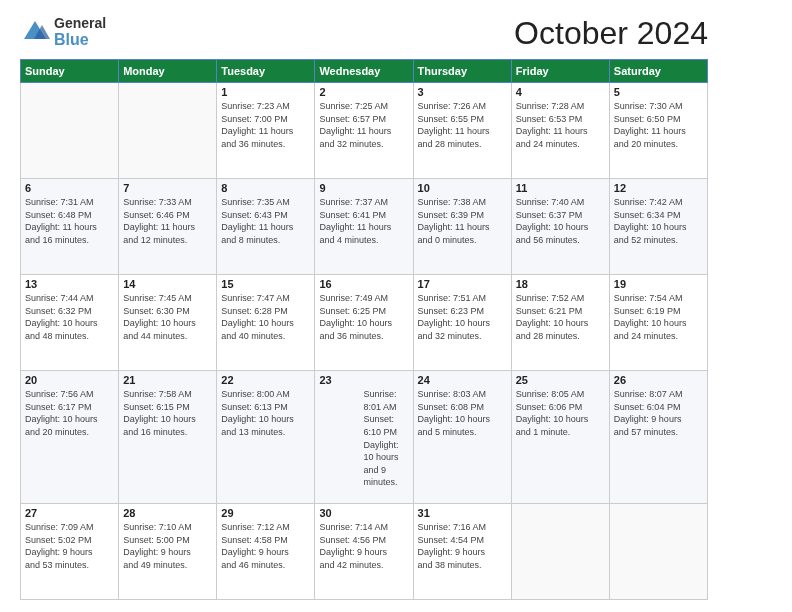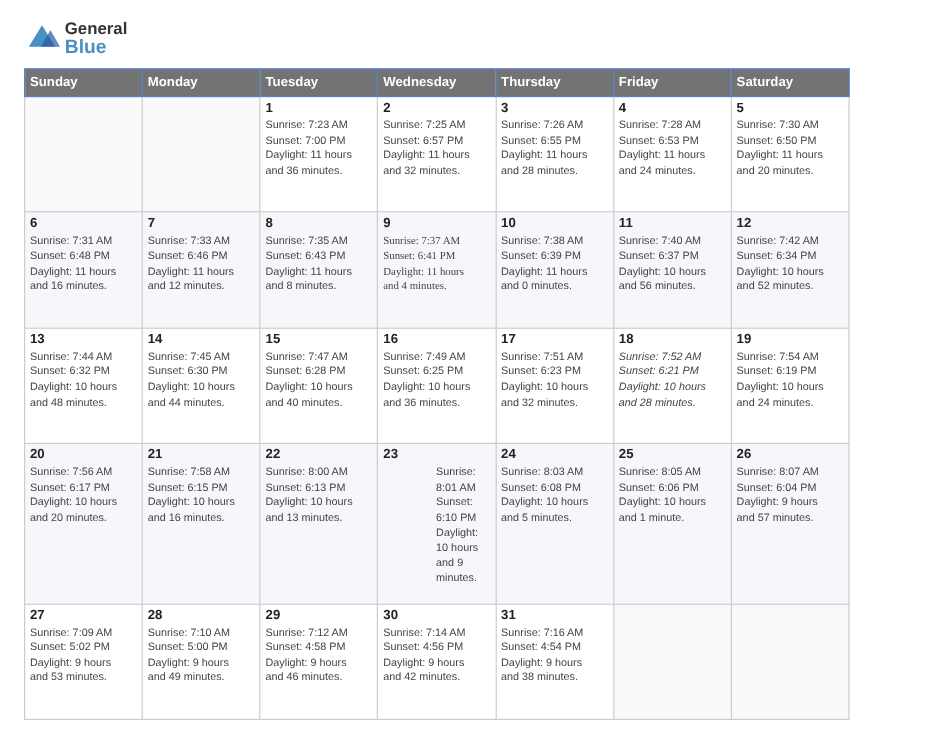--- a/index.html
+++ b/index.html
@@ -61,21 +61,21 @@
       color: #444;
     }
     .calendar {
       flex: 1;
       border: 1px solid #ccc;
       border-collapse: collapse;
       width: 100%;
       table-layout: fixed;
     }
     .calendar th {
-      background-color: #737373;
+      background-color: #15803d;
       color: white;
       font-size: 11px;
       font-weight: bold;
       padding: 5px 4px;
       text-align: left;
       border: 1px solid #5580cc;
     }
     .calendar td {
       border: 1px solid #ccc;
       vertical-align: top;
@@ -111,20 +111,21 @@
       <svg class="logo-icon" viewBox="0 0 30 30">
         <polygon points="15,4 26,22 4,22" fill="#4a90c4"></polygon>
         <polygon points="22,8 30,22 14,22" fill="#2a5a9f" opacity="0.7"></polygon>
       </svg>
       <div class="logo-text">
         <span class="logo-general">General</span>
         <span class="logo-blue">Blue</span>
       </div>
     </div>
     <div class="title-block">
+      <div class="title-month">October 2024</div>
     </div>
   </div>
 
   <table class="calendar">
     <thead>
       <tr>
         <th>Sunday</th>
         <th>Monday</th>
         <th>Tuesday</th>
         <th>Wednesday</th>
@@ -190,21 +191,21 @@
           </td>
           <td>
             <div class="day-num">8</div>
             <div class="day-info" style="white-space: pre-line;">Sunrise: 7:35 AM
 Sunset: 6:43 PM
 Daylight: 11 hours
 and 8 minutes.</div>
           </td>
           <td>
             <div class="day-num">9</div>
-            <div class="day-info" style="white-space: pre-line; font-family: Liberation Serif, serif;">Sunrise: 7:37 AM
+            <div class="day-info" style="white-space: pre-line;">Sunrise: 7:37 AM
 Sunset: 6:41 PM
 Daylight: 11 hours
 and 4 minutes.</div>
           </td>
           <td>
             <div class="day-num">10</div>
             <div class="day-info" style="white-space: pre-line;">Sunrise: 7:38 AM
 Sunset: 6:39 PM
 Daylight: 11 hours
 and 0 minutes.</div>
@@ -255,21 +256,21 @@
           </td>
           <td>
             <div class="day-num">17</div>
             <div class="day-info" style="white-space: pre-line;">Sunrise: 7:51 AM
 Sunset: 6:23 PM
 Daylight: 10 hours
 and 32 minutes.</div>
           </td>
           <td>
             <div class="day-num">18</div>
-            <div class="day-info" style="white-space: pre-line; font-style: italic;">Sunrise: 7:52 AM
+            <div class="day-info" style="white-space: pre-line;">Sunrise: 7:52 AM
 Sunset: 6:21 PM
 Daylight: 10 hours
 and 28 minutes.</div>
           </td>
           <td>
             <div class="day-num">19</div>
             <div class="day-info" style="white-space: pre-line;">Sunrise: 7:54 AM
 Sunset: 6:19 PM
 Daylight: 10 hours
 and 24 minutes.</div>

